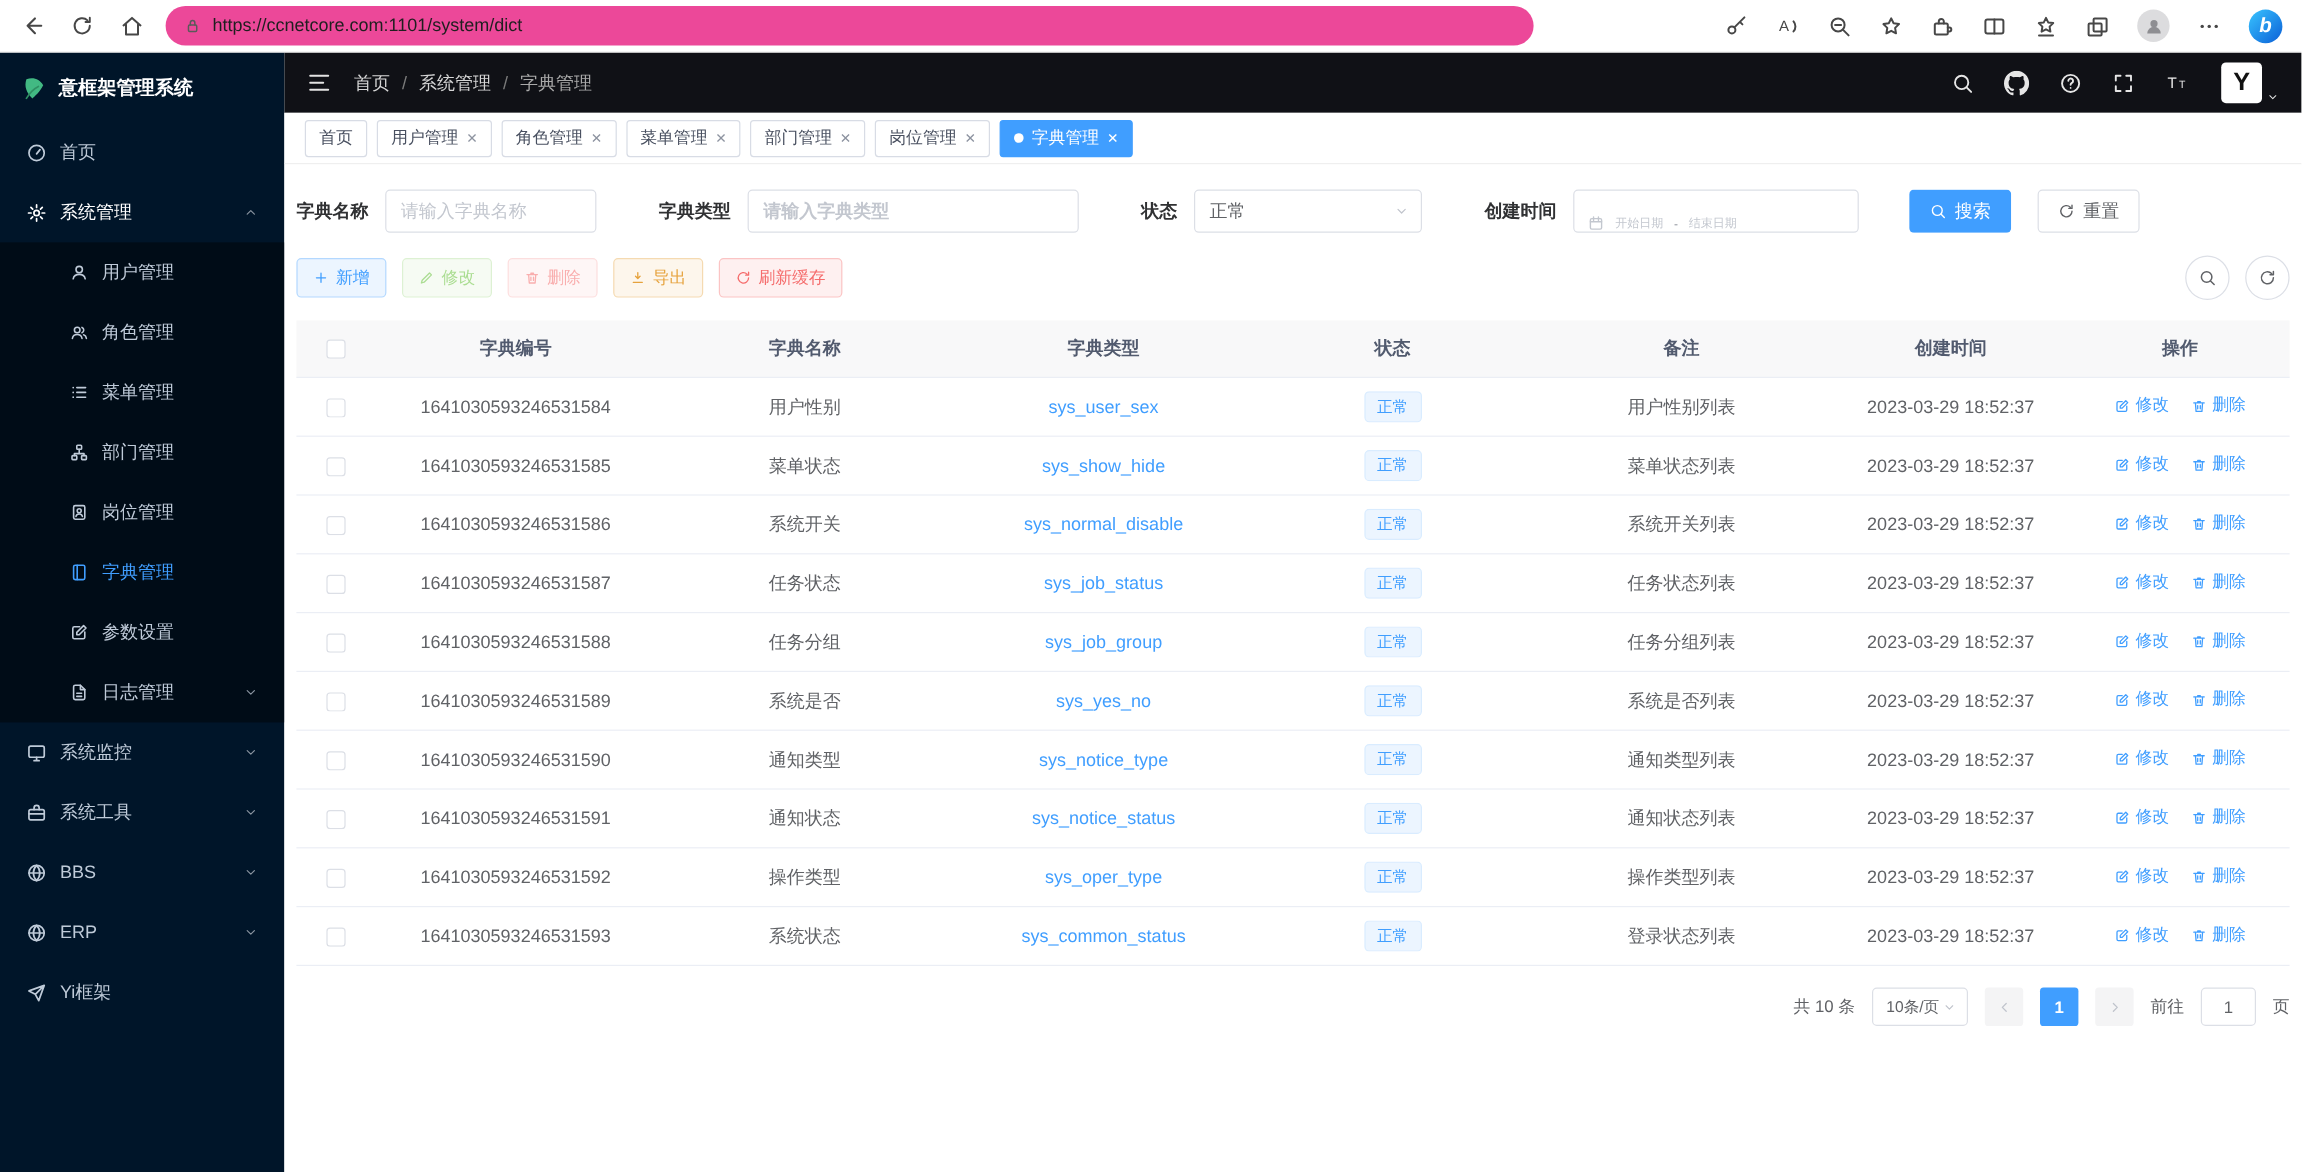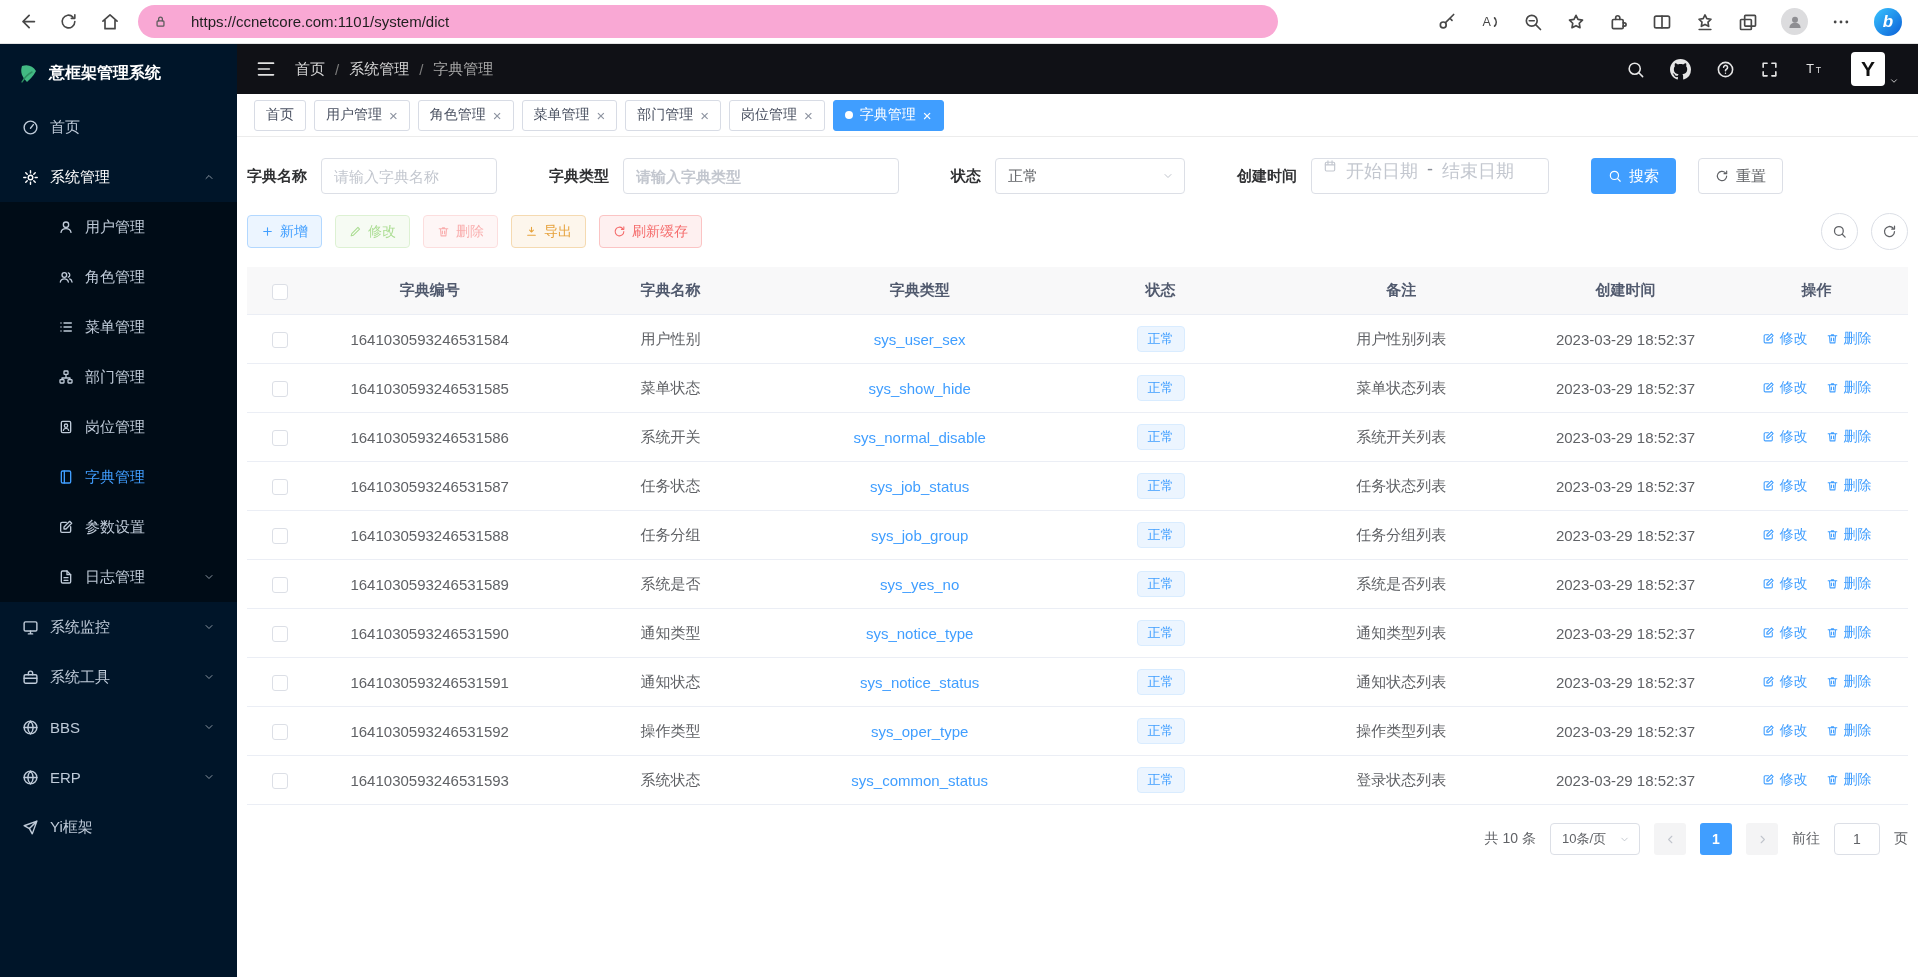--- a/index.html
+++ b/index.html
@@ -6,21 +6,21 @@
   html,body{width:1918px;height:977px;overflow:hidden}
   body{font-family:"Liberation Sans","DejaVu Sans",sans-serif;background:#fff;color:#303133}
   svg{display:block}
   svg.i{fill:none;stroke:currentColor;stroke-width:2;stroke-linecap:round;stroke-linejoin:round}
   svg.fill{fill:currentColor;stroke:none}
 
   
   .browser-bar{height:44px;background:#fff;border-bottom:1px solid #e4e4e4;display:flex;align-items:center;padding:0 16px;gap:12px}
   .nav-group{display:flex;align-items:center;gap:22px;color:#474747;margin-right:6px}
   .bicon{display:flex;align-items:center;justify-content:center;cursor:pointer}
-  .url-pill{flex:1;max-width:1140px;height:33px;background:#f9a8d4;border-radius:17px;display:flex;align-items:center;gap:23px;padding:0 15px;color:#5a5a5a;cursor:text}
+  .url-pill{flex:1;max-width:1140px;height:33px;background:#ec4899;border-radius:17px;display:flex;align-items:center;gap:9px;padding:0 15px;color:#5a5a5a;cursor:text}
   .url-text{font-size:15px;color:#1f1f1f;white-space:nowrap}
   .browser-right{margin-left:auto;display:flex;align-items:center;gap:23px;color:#474747}
   .avatar-circ{width:27px;height:27px;border-radius:50%;background:#dcdcde;display:flex;align-items:center;justify-content:center;color:#8e8e92}
   .copilot{width:28px;height:28px;border-radius:50%;background:linear-gradient(135deg,#39c4ff,#0b5fd7);color:#fff;font-weight:700;font-style:italic;font-size:17px;display:flex;align-items:center;justify-content:center;cursor:pointer}
 
   
   .app{display:flex;height:933px}
   .sidebar{width:237px;flex-shrink:0;background:#001529;display:flex;flex-direction:column}
   .logo-row{height:58px;display:flex;align-items:center;gap:10px;padding:0 15px}
   .logo-title{color:#fff;font-size:16px;font-weight:700;white-space:nowrap}
@@ -52,21 +52,21 @@
   .content{flex:1;padding:21px 10px 0;background:#fff;min-width:0}
 
   
   .filter-row{display:flex;align-items:center;margin-bottom:19px}
   .fgroup{display:flex;align-items:center;margin-right:52px}
   .flabel{font-size:15px;font-weight:700;color:#303133;margin-right:14px;white-space:nowrap}
   .finput{height:36px;border:1px solid #dcdfe6;border-radius:4px;padding:0 12px;font-size:15px;color:#606266;outline:none;background:#fff;font-family:inherit}
   .finput::placeholder{color:#c3c7cf}
   .fselect{width:190px;height:36px;border:1px solid #dcdfe6;border-radius:4px;display:flex;align-items:center;padding:0 10px 0 12px;font-size:15px;color:#606266;cursor:pointer;background:#fff}
   .fselect .chev{margin-left:auto;color:#c0c4cc}
-  .fdate{width:238px;height:36px;border:1px solid #dcdfe6;border-radius:4px;display:flex;align-items:flex-start;gap:9px;padding:0 11px;font-size:18px;color:#c3c7cf;background:#fff;cursor:pointer}
+  .fdate{width:238px;height:36px;border:1px solid #dcdfe6;border-radius:4px;display:flex;align-items:flex-end;gap:9px;padding:0 11px;font-size:10px;color:#c3c7cf;background:#fff;cursor:pointer}
   .fdate .sep{color:#8b8f99}
   .btn{height:36px;display:inline-flex;align-items:center;gap:7px;padding:0 16px;border-radius:4px;border:1px solid transparent;font-size:15px;cursor:pointer;font-family:inherit;white-space:nowrap}
   .btn-primary{background:#409eff;color:#fff}
   .btn-default{background:#fff;border-color:#dcdfe6;color:#606266}
 
   
   .toolbar{display:flex;align-items:center;gap:13px;margin-bottom:17px}
   .btn-sm{height:33px;padding:0 13px;font-size:14px;gap:6px}
   .plain-primary{background:#ecf5ff;border-color:#b3d8ff;color:#409eff}
   .plain-success{background:#f0f9eb;border-color:#c2e7b0;color:#67c23a}
@@ -83,21 +83,21 @@
   .td{text-align:center;padding:0 6px;white-space:nowrap;overflow:hidden;text-overflow:ellipsis}
   .c0{width:4%}.c1{width:14%}.c2{width:15%}.c3{width:15%}.c4{width:14%}.c5{width:15%}.c6{width:12%}.c7{width:11%}
   .checkbox{width:16px;height:16px;border:1px solid #dcdfe6;border-radius:3px;background:#fff;display:inline-block;vertical-align:middle;cursor:pointer}
   .link{color:#409eff;cursor:pointer;text-decoration:none}
   .tag{display:inline-block;background:#ecf5ff;border:1px solid #d9ecff;color:#409eff;font-size:13px;line-height:1.5;padding:2px 10px;border-radius:4px}
   .ops{display:inline-flex;gap:18px;align-items:center;justify-content:center}
   .op{display:inline-flex;align-items:center;gap:5px;color:#409eff;font-size:14px;cursor:pointer}
 
   
   .pagination{display:flex;align-items:center;justify-content:flex-end;gap:14px;margin-top:18px;font-size:14px;color:#606266}
-  .psel{height:32px;border:1px solid #dcdfe6;border-radius:4px;display:flex;align-items:center;gap:13px;padding:0 9px 0 11px;font-size:13px;color:#606266;cursor:pointer;background:#fff}
+  .psel{height:32px;border:1px solid #dcdfe6;border-radius:4px;display:flex;align-items:center;gap:3px;padding:0 9px 0 11px;font-size:13px;color:#606266;cursor:pointer;background:#fff}
   .psel .chev{color:#c0c4cc}
   .pbtn{width:32px;height:32px;background:#f4f4f5;border-radius:3px;display:flex;align-items:center;justify-content:center;color:#c0c4cc;cursor:pointer}
   .pnum{width:32px;height:32px;background:#409eff;color:#fff;border-radius:3px;display:flex;align-items:center;justify-content:center;font-weight:600;cursor:pointer}
   .pgoto{width:46px;height:32px;border:1px solid #dcdfe6;border-radius:4px;text-align:center;font-size:14px;color:#606266;outline:none;font-family:inherit}
 </style>
 </head>
 <body>
 
 <div class="browser-bar">
   <div class="nav-group">

